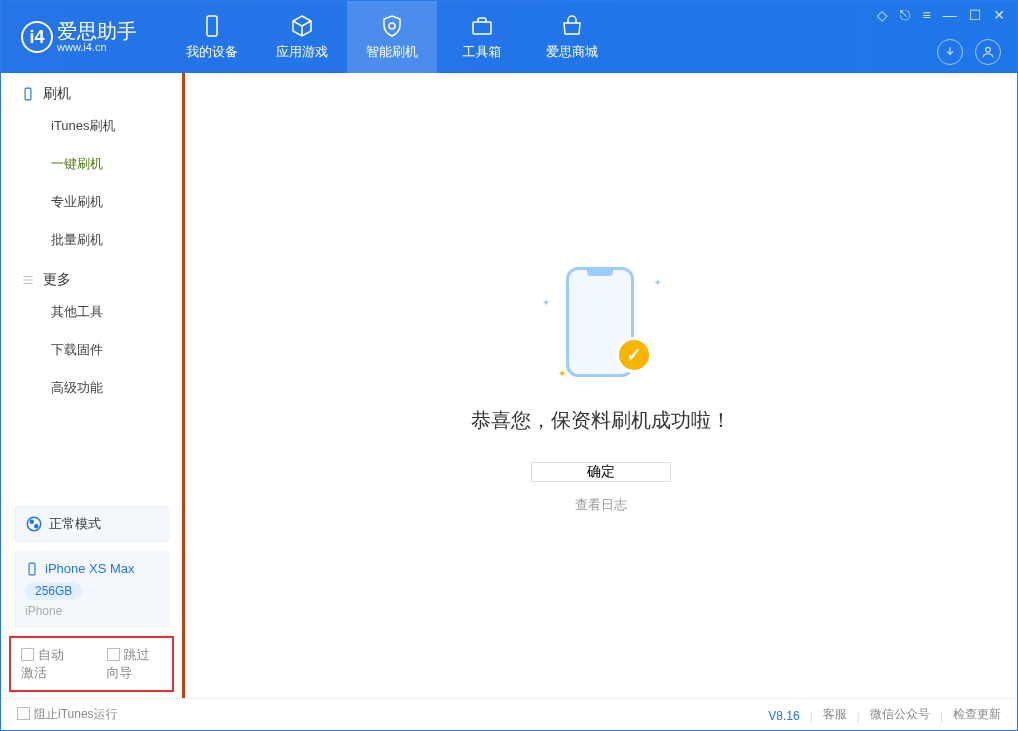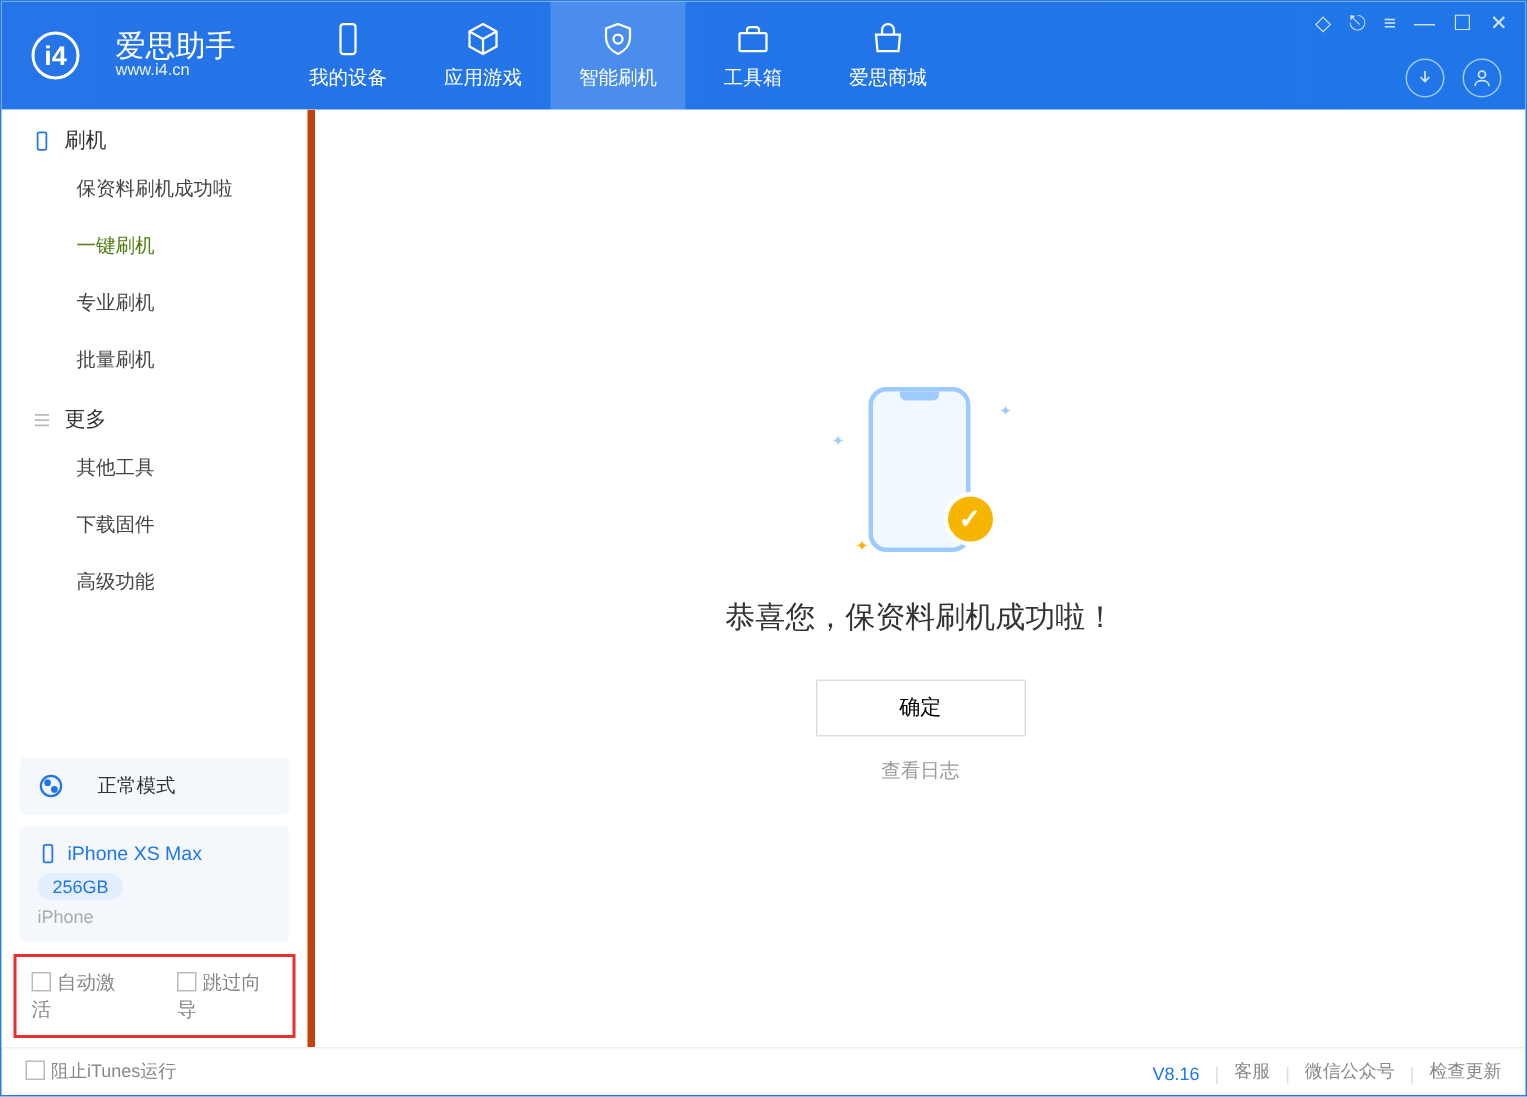--- a/index.html
+++ b/index.html
@@ -1,50 +1,50 @@
 <!DOCTYPE html>
 <html><head>
 <meta charset="utf-8">
 <style>
 * { margin: 0; padding: 0; box-sizing: border-box; font-family: "Microsoft YaHei", sans-serif; }
 body { background: #fff; width: 1018px; height: 731px; overflow: hidden; border: 1px solid #2a7be4; display: flex; flex-direction: column; }
 .header { background: linear-gradient(to right, #2574e8, #2076e8); color: #fff; height: 72px; display: flex; align-items: center; padding: 0 10px 0 20px; position: relative; }
-.logo-block { display: flex; align-items: center; gap: 24px; }
+.logo-block { display: flex; align-items: center; gap: 4px; }
 .logo-circle { width: 32px; height: 32px; border: 2.5px solid #fff; border-radius: 50%; display: flex; align-items: center; justify-content: center; font-weight: bold; font-size: 18px; color: #fff; }
 .logo-text { font-size: 20px; font-weight: 400; line-height: 1; }
 .logo-url { font-size: 11px; opacity: .9; }
 .tabs { display: flex; margin-left: 30px; height: 100%; }
 .tab { width: 90px; height: 100%; display: flex; flex-direction: column; align-items: center; justify-content: center; cursor: pointer; gap: 5px; font-size: 13px; }
 .tab.active { background: rgba(255,255,255,.18); }
 .tab-icon { width: 24px; height: 24px; }
 .win-controls { position: absolute; top: 6px; right: 12px; display: flex; gap: 12px; font-size: 14px; color: #cfe4ff; }
 .win-controls span { cursor: pointer; }
 .circle-btns { position: absolute; bottom: 8px; right: 16px; display: flex; gap: 12px; }
 .circle-btn { width: 26px; height: 26px; border: 1.5px solid #9ecbff; border-radius: 50%; display: flex; align-items: center; justify-content: center; cursor: pointer; color: #cfe4ff; }
 .body { flex: 1; display: flex; overflow: hidden; }
-.sidebar { width: 209px; background: #fff; border-right: 5px solid #c2410c; display: flex; flex-direction: column; position: relative; }
+.sidebar { width: 184px; background: #fff; border-right: 3px solid #c2410c; display: flex; flex-direction: column; position: relative; }
 .side-group { padding: 12px 0 4px 20px; display: flex; align-items: center; gap: 8px; font-size: 14px; color: #333; }
 .side-item { padding: 10px 0 10px 50px; font-size: 13px; color: #444; cursor: pointer; }
 .side-item.active { color: #4d7c0f; }
 .side-bottom { margin-top: auto; }
-.mode-panel { margin: 0 12px 8px 12px; background: #f4f7fc; border-radius: 4px; padding: 10px 12px; display: flex; align-items: center; gap: 22px; font-size: 13px; color: #333; }
+.mode-panel { margin: 0 12px 8px 12px; background: #f4f7fc; border-radius: 4px; padding: 10px 12px; display: flex; align-items: center; gap: 6px; font-size: 13px; color: #333; }
 .device-panel { margin: 0 12px 8px 12px; background: #f4f7fc; border-radius: 4px; padding: 10px 12px; font-size: 13px; }
 .device-name { color: #2076e8; font-weight: 400; display: flex; align-items: center; gap: 6px; }
 .device-badge { display: inline-block; margin-top: 6px; background: #e3efff; color: #2076e8; border-radius: 10px; padding: 2px 10px; font-size: 12px; }
 .device-sub { color: #aaa; font-size: 12px; margin-top: 4px; }
 .checkbox-row { border: 2px solid #e73030; margin: 0 8px 6px 8px; padding: 8px 10px; display: flex; gap: 30px; font-size: 13px; color: #888; }
 .cb { width: 13px; height: 13px; border: 1px solid #bbb; display: inline-block; vertical-align: -2px; margin-right: 4px; }
 .main { flex: 1; position: relative; display: flex; flex-direction: column; align-items: center; justify-content: center; }
 .success-illus { width: 130px; height: 130px; position: relative; margin-bottom: 20px; }
 .phone { position: absolute; left: 30px; top: 10px; width: 68px; height: 110px; border: 3px solid #9ecbff; border-radius: 12px; background: #f2f8ff; }
 .notch { position: absolute; top: 0; left: 50%; transform: translateX(-50%); width: 26px; height: 6px; background: #9ecbff; border-radius: 0 0 4px 4px; }
 .check-badge { position: absolute; right: 14px; bottom: 14px; width: 36px; height: 36px; background: #f7b500; border-radius: 50%; border: 3px solid #fff; display: flex; align-items: center; justify-content: center; color: #fff; font-size: 18px; font-weight: bold; }
 .sparkle { position: absolute; color: #9ecbff; font-size: 10px; }
 .success-msg { font-size: 20px; color: #333; margin-bottom: 28px; }
-.ok-btn { width: 140px; height: 38px; border: 1px solid #ddd; background: #fff; font-size: 14px; cursor: pointer; margin-bottom: 14px; text-align: center; }
+.ok-btn { width: 140px; height: 20px; border: 1px solid #ddd; background: #fff; font-size: 14px; cursor: pointer; margin-bottom: 14px; text-align: center; }
 .log-link { font-size: 13px; color: #999; cursor: pointer; }
 .footer { height: 32px; border-top: 1px solid #eee; display: flex; align-items: center; padding: 0 16px; font-size: 12px; color: #888; }
 .footer-right { margin-left: auto; display: flex; align-items: flex-end; gap: 10px; }
 .footer-sep { color: #ddd; }
 .version { color: #2076e8; }
 svg { display: block; }
 </style>
 </head>
 <body>
 
@@ -116,21 +116,21 @@
 </div>
 
 <div class="body">
   <div class="sidebar">
     <div class="side-group">
       <svg width="14" height="14" viewBox="0 0 24 24" fill="none" stroke="#2076e8" stroke-width="2">
           <rect x="7" y="2" width="10" height="20" rx="2"></rect>
         </svg>
       <span>刷机</span>
     </div>
-    <div class="side-item">保资料刷机成功啦</div>
+    <div class="side-item">iTunes刷机</div>
     <div class="side-item active">一键刷机</div>
     <div class="side-item">专业刷机</div>
     <div class="side-item">批量刷机</div>
 
     <div class="side-group">
       <svg width="14" height="14" viewBox="0 0 24 24" fill="none" stroke="#bbb" stroke-width="2">
           <path d="M4 6h16M4 12h16M4 18h16"></path>
         </svg>
       <span>更多</span>
     </div>

